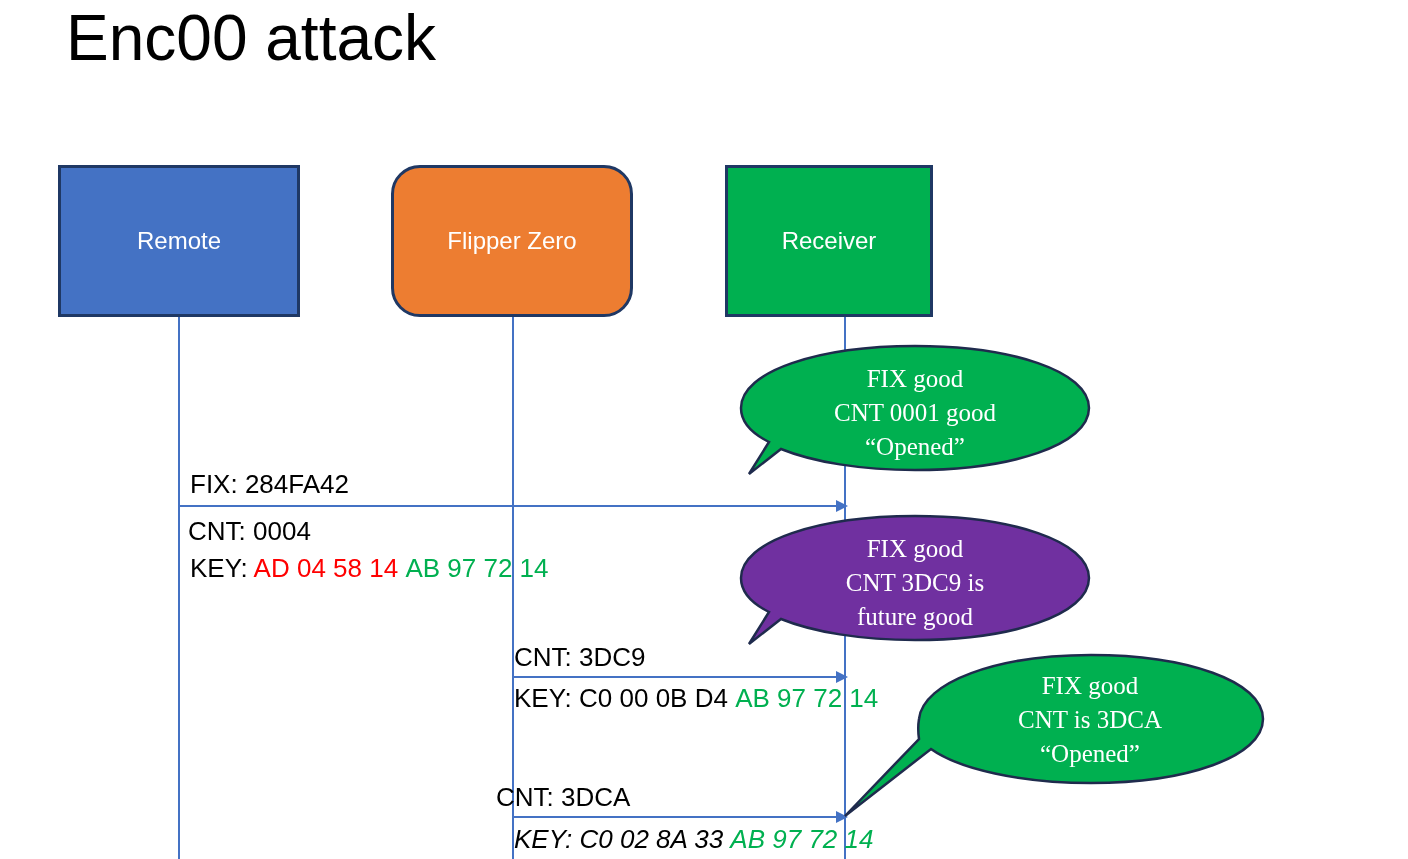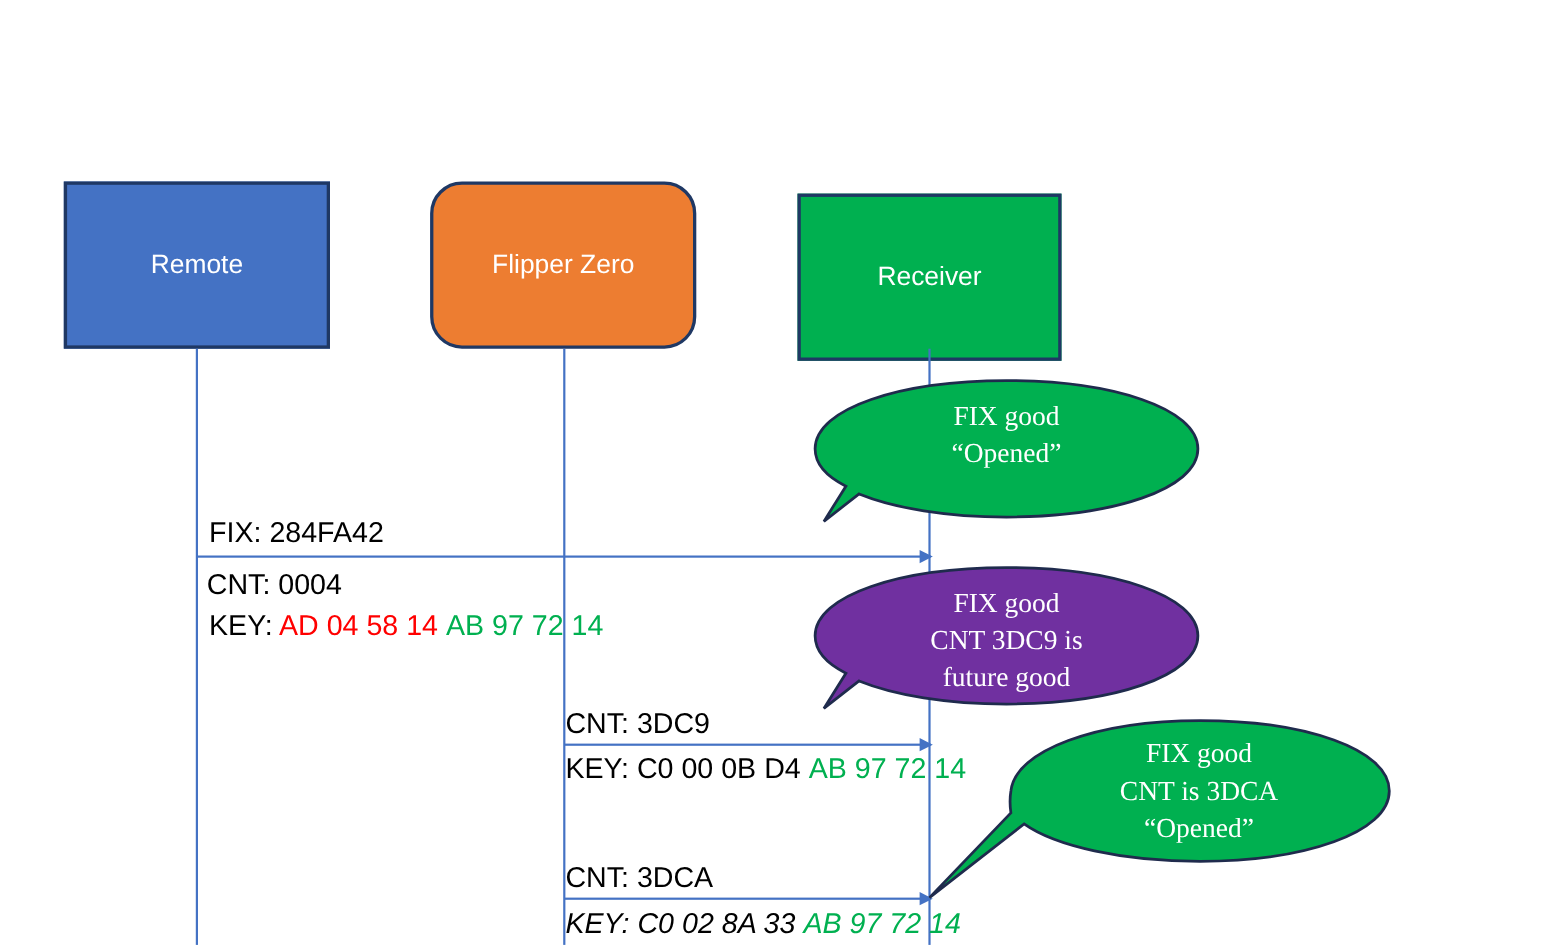--- a/index.html
+++ b/index.html
@@ -40,21 +40,21 @@
     justify-content: center;
   }
   .actor-label {
     color: #ffffff;
     font-size: 24px;
     font-weight: 400;
     line-height: 1.2;
   }
   #actor-remote  { left: 58px;  top: 165px; width: 242px; height: 152px; background: #4472C4; }
   #actor-flipper { left: 391px; top: 165px; width: 242px; height: 152px; background: #ED7D31; border-radius: 29px; }
-  #actor-receiver{ left: 725px; top: 165px; width: 240px; height: 152px; background: #00B050; margin-top: 11px; }
+  #actor-receiver{ left: 725px; top: 165px; width: 208px; height: 152px; background: #00B050; }
 
   
   .lifeline {
     position: absolute;
     width: 2px;
     background: #4472C4;
   }
   #lifeline-remote   { left: 178px; top: 317px; height: 542px; }
   #lifeline-flipper  { left: 512px; top: 317px; height: 542px; }
   #lifeline-receiver { left: 844px; top: 317px; height: 542px; }
@@ -88,21 +88,21 @@
     white-space: nowrap;
     color: #000000;
   }
   .hex-red   { color: #FF0000; }
   .hex-green { color: #00B050; }
   #msg1-fix  { left: 190px; top: 465px; }
   #msg1-cnt  { left: 188px; top: 512px; }
   #msg1-key  { left: 190px; top: 549px; }
   #msg2-cnt  { left: 514px; top: 638px; }
   #msg2-key  { left: 514px; top: 679px; }
-  #msg3-cnt  { left: 514px; top: 778px; }
+  #msg3-cnt  { left: 496px; top: 778px; }
   #msg3-key  { left: 514px; top: 820px; font-style: italic; }
 
   
   .callout {
     position: absolute;
     font-family: Liberation Serif, serif;
   }
   .callout svg { display: block; overflow: visible; }
   .callout-text {
     position: absolute;
@@ -120,20 +120,21 @@
   #callout-2 { left: 741px; top: 516px; width: 348px; height: 160px; }
   #callout-2 .callout-text { top: 16px; }
   #callout-3 { left: 845px; top: 655px; width: 418px; height: 163px; }
   #callout-3 .callout-text { top: 14px; left: 72px; width: 346px; }
 </style>
 </head>
 <body>
 
 <div id="canvas">
 
+  <div id="slide-title">Enc00 attack</div>
 
   <div class="actor-box" id="actor-remote">
     <span class="actor-label">Remote</span>
   </div>
   <div class="actor-box" id="actor-flipper">
     <span class="actor-label">Flipper Zero</span>
   </div>
   <div class="actor-box" id="actor-receiver">
     <span class="actor-label">Receiver</span>
   </div>
@@ -154,20 +155,21 @@
   <div class="msg-text" id="msg3-cnt">CNT: 3DCA</div>
   <div class="msg-arrow" id="arrow-3"></div>
   <div class="msg-text" id="msg3-key"><span>KEY: </span><span>C0 02 8A 33</span><span>&nbsp;</span><span class="hex-green">AB 97 72 14</span></div>
 
   <div class="callout" id="callout-1">
     <svg width="348" height="165" viewBox="0 0 348 165">
       <path d="M 174 0 C 270 0 348 25 348 62 C 348 99 270 124 174 124 C 120 124 72 116 40 103 L 8 128 L 28 96 C 10 87 0 75 0 62 C 0 25 78 0 174 0 Z" fill="#00B050" stroke="#1F2B4D" stroke-width="2.5"></path>
     </svg>
     <div class="callout-text">
       <div>FIX good</div>
+      <div>CNT 0001 good</div>
       <div>“Opened”</div>
     </div>
   </div>
 
   <div class="callout" id="callout-2">
     <svg width="348" height="165" viewBox="0 0 348 165">
       <path d="M 174 0 C 270 0 348 25 348 62 C 348 99 270 124 174 124 C 120 124 72 116 40 103 L 8 128 L 28 96 C 10 87 0 75 0 62 C 0 25 78 0 174 0 Z" fill="#7030A0" stroke="#1F2B4D" stroke-width="2.5"></path>
     </svg>
     <div class="callout-text">
       <div>FIX good</div>

